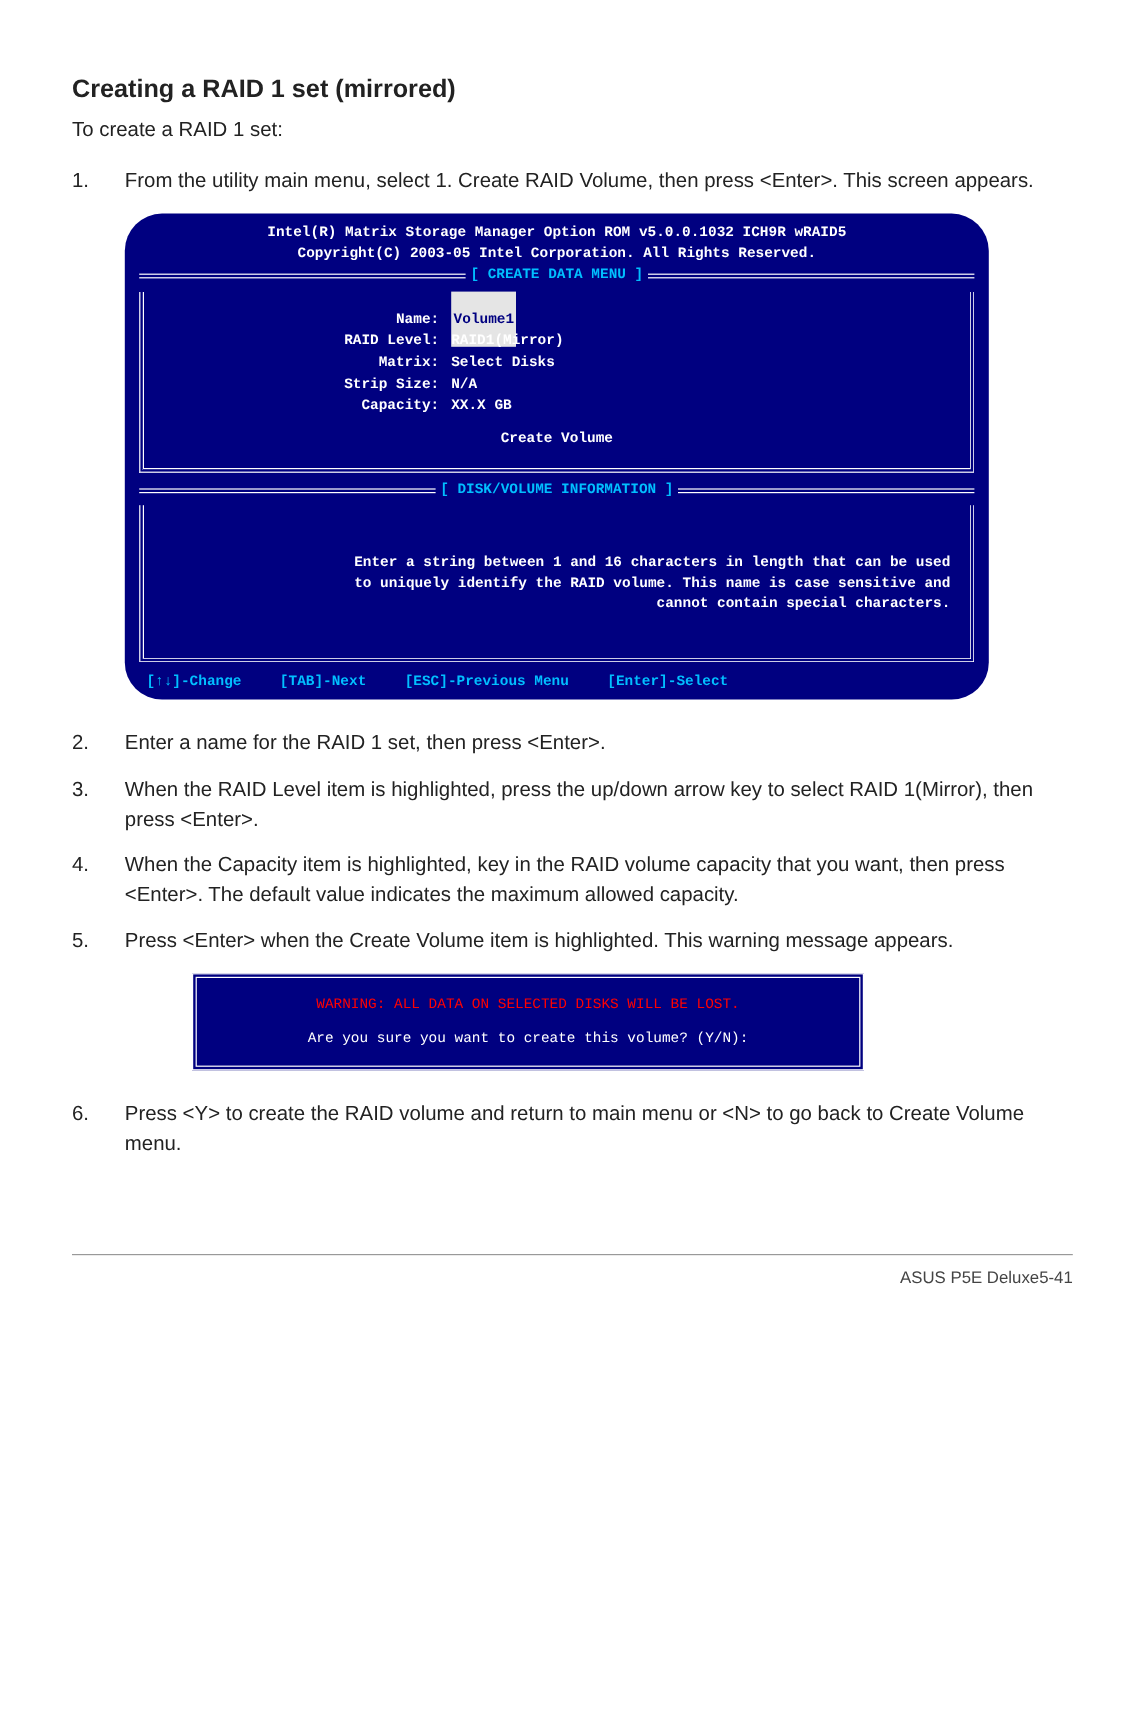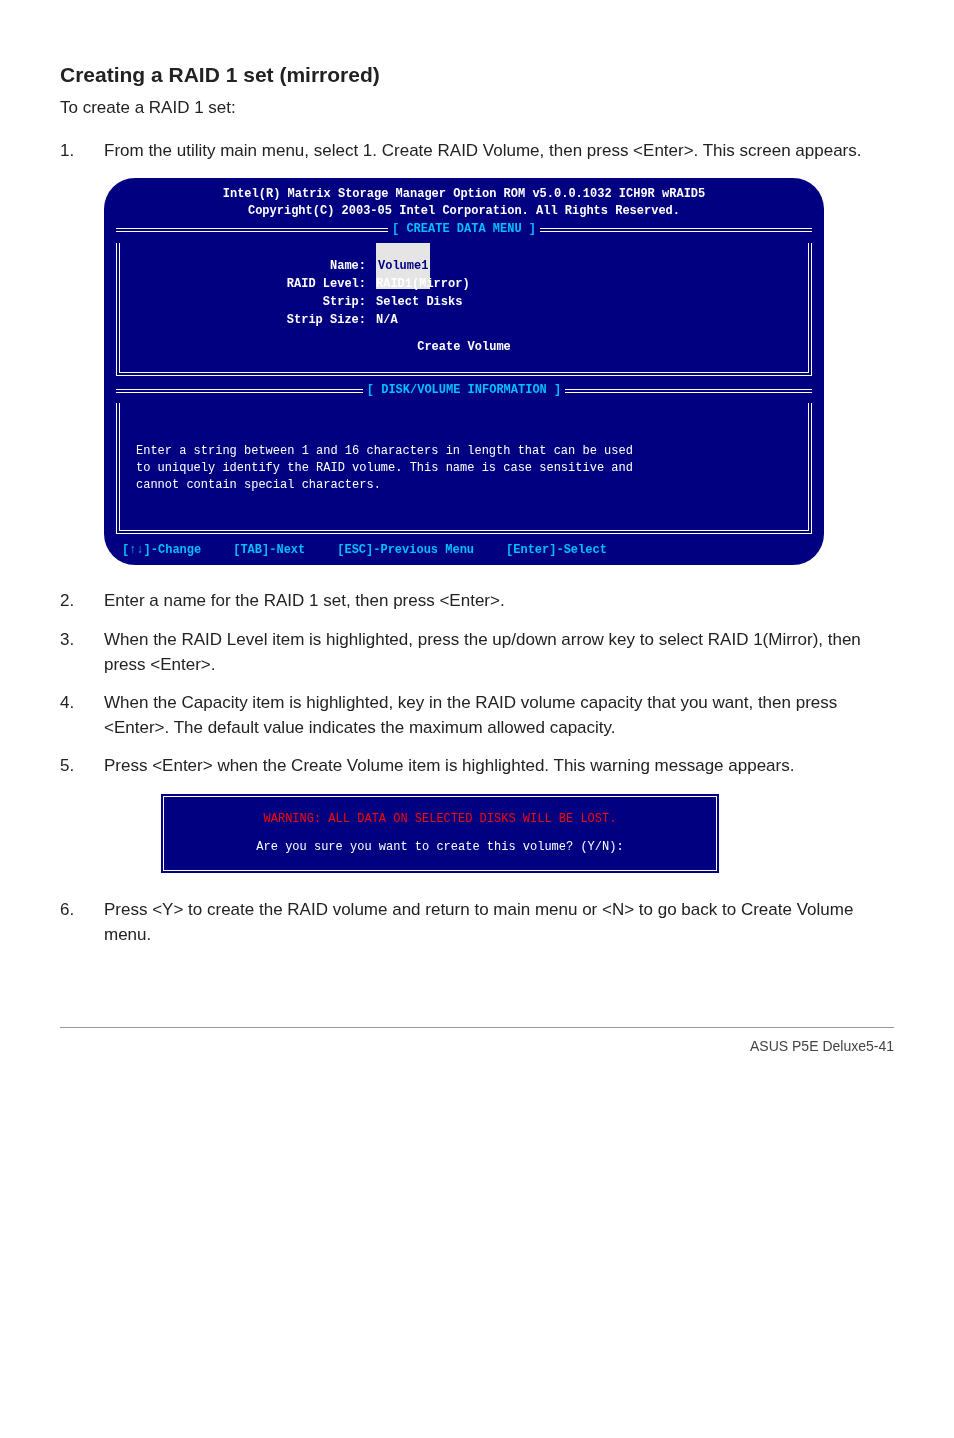--- a/index.html
+++ b/index.html
@@ -57,22 +57,22 @@
     padding: 10px 16px;
     margin-top: 4px;
   }
   .bios .fields { margin: 4px 0 10px 0; }
   .bios .field-row { display: flex; line-height: 1.5; font-weight: bold; }
   .bios .flabel { width: 240px; text-align: right; padding-right: 10px; }
   .bios .fval {}
   .bios .hl { background: #e5e5e5; color: #000080; padding: 16px 2px; }
   .bios .cv { text-align: center; font-weight: bold; margin: 8px 0 6px 0; }
   .bios .dvhint {
-    text-align: left;
-    font-weight: normal;
+    text-align: right;
+    font-weight: bold;
     margin: 30px 0 26px 0;
     line-height: 1.4;
   }
   .bios .footer {
     display: flex;
     color: #00bfff;
     font-weight: bold;
     margin-top: 8px;
     padding: 0 6px;
     gap: 32px;
@@ -133,26 +133,30 @@
       <div class="fields">
         <div class="field-row">
           <div class="flabel">Name:</div>
           <div class="fval"><span class="hl">Volume1</span></div>
         </div>
         <div class="field-row">
           <div class="flabel">RAID Level:</div>
           <div class="fval">RAID1(Mirror)</div>
         </div>
         <div class="field-row">
-          <div class="flabel">Strip:</div>
+          <div class="flabel">Matrix:</div>
           <div class="fval">Select Disks</div>
         </div>
         <div class="field-row">
           <div class="flabel">Strip Size:</div>
           <div class="fval">N/A</div>
+        </div>
+        <div class="field-row">
+          <div class="flabel">Capacity:</div>
+          <div class="fval">XX.X  GB</div>
         </div>
       </div>
       <div class="cv">Create Volume</div>
     </div>
 
     <div class="rule-row" style="margin-top:6px;">
       <div class="rule-dbl-top"></div>
       <div class="rule-label" style="color:#00bfff;">[ DISK/VOLUME INFORMATION ]</div>
       <div class="rule-dbl-top"></div>
     </div>

